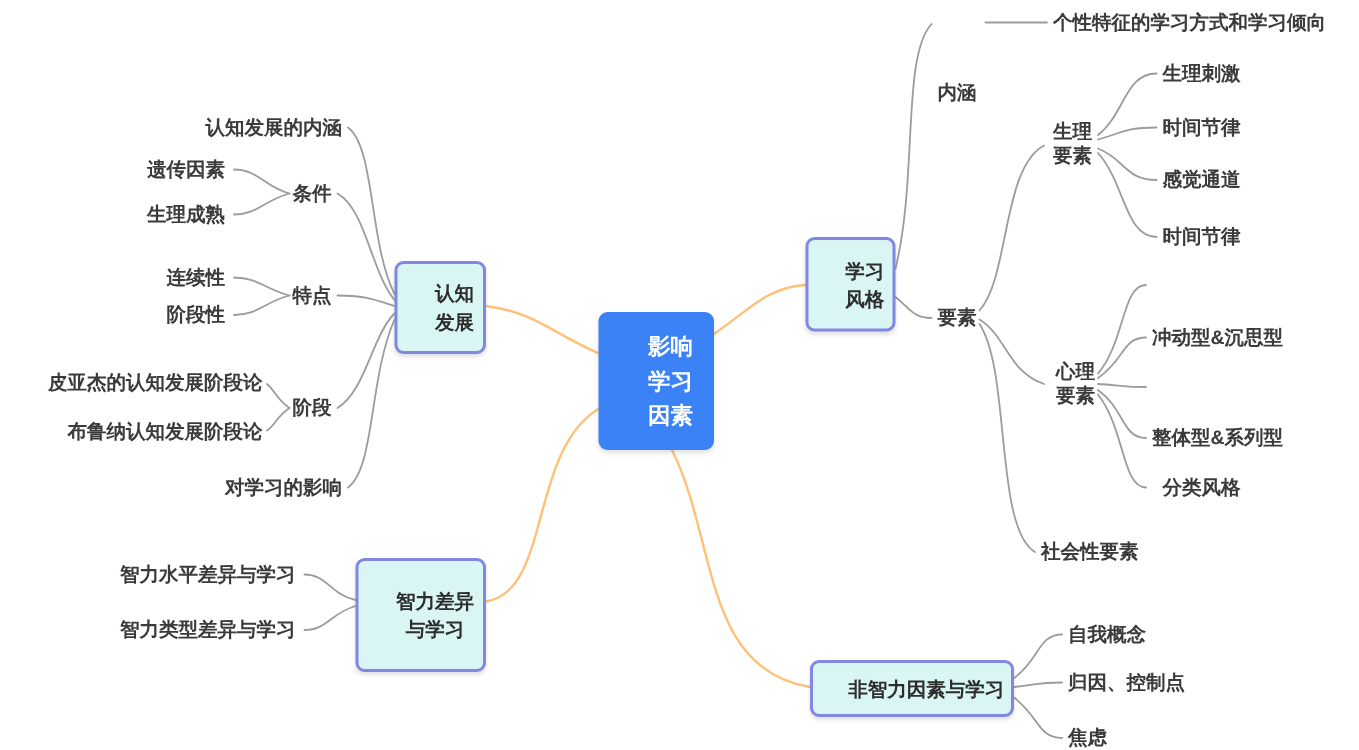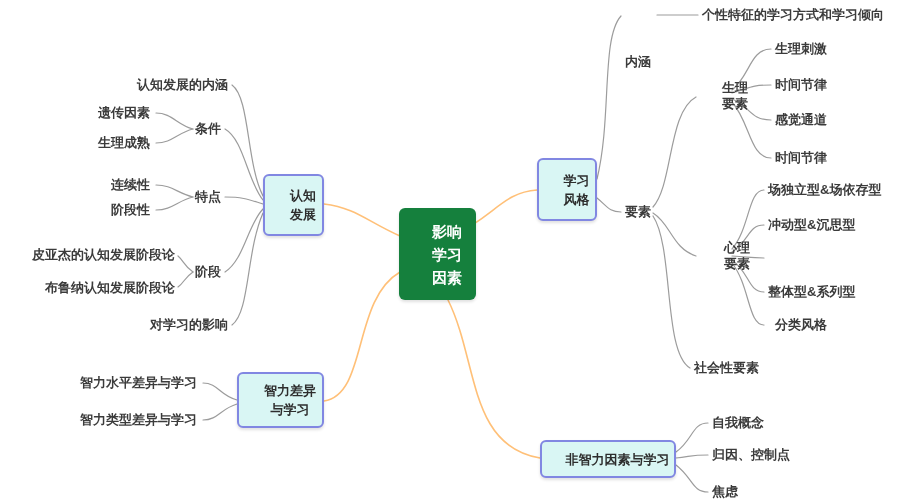--- a/index.html
+++ b/index.html
@@ -1,24 +1,24 @@
 <!DOCTYPE html>
 <html><head>
 <meta charset="utf-8">
 <style>
   html,body{margin:0;padding:0;background:#ffffff;font-family:"Liberation Sans","DejaVu Sans",sans-serif;}
   .stage{position:relative;width:906px;height:500px;background:#ffffff;overflow:hidden;}
   svg.links{position:absolute;left:0;top:0;width:906px;height:500px;pointer-events:none;}
   .main-link{fill:none;stroke:#ffc078;stroke-width:1.6;stroke-linecap:round;}
   .sub-link{fill:none;stroke:#9c9c9c;stroke-width:1.2;stroke-linecap:round;}
   .label{position:absolute;font-size:13px;font-weight:700;color:#3b3b3b;white-space:nowrap;line-height:16px;}
-  .label.two-line{white-space:pre-line;text-align:center;margin-left:20px;}
+  .label.two-line{white-space:pre-line;text-align:center;}
   .node{position:absolute;display:flex;align-items:center;justify-content:center;text-align:center;
         border-radius:6px;white-space:pre-line;box-shadow:0 2px 3px rgba(0,0,0,0.12);padding-left:19px;}
-  .root-node{background:#15803d;color:#ffffff;font-size:15px;font-weight:700;line-height:23px;}
+  .root-node{background:#3b82f6;color:#ffffff;font-size:15px;font-weight:700;line-height:23px;}
   .branch-node{background:#d9f6f4;border:2px solid #8187e2;color:#2d2d2d;font-size:13px;font-weight:700;line-height:19px;box-sizing:border-box;}
 </style>
 </head>
 <body>
 
 <div class="stage">
 
   <svg class="links">
     <g>
       <path class="main-link" d="M 400 236 C 368 222 356 208 324 204"></path>
@@ -60,21 +60,21 @@
       <path class="sub-link" d="M 676 465 C 693 478 692 492 708 492"></path>
     </g>
   </svg>
 
   <div class="node root-node" style="left:399px;top:208px;width:58px;height:92px;">影响
 学习
 因素</div>
 
   <div class="node branch-node" style="left:263px;top:174px;width:61px;height:62px;font-family:Liberation Serif, serif;">认知
 发展</div>
-  <div class="node branch-node" style="left:237px;top:372px;width:87px;height:56px;">智力差异
+  <div class="node branch-node" style="left:237px;top:372px;width:87px;height:76px;">智力差异
 与学习</div>
   <div class="node branch-node" style="left:537px;top:158px;width:60px;height:63px;">学习
 风格</div>
   <div class="node branch-node" style="left:540px;top:440px;width:136px;height:38px;">非智力因素与学习</div>
 
   <div class="label" style="right:678px;top:77px;">认知发展的内涵</div>
   <div class="label" style="right:756px;top:105px;">遗传因素</div>
   <div class="label" style="right:756px;top:135px;">生理成熟</div>
   <div class="label" style="right:685px;top:121px;">条件</div>
   <div class="label" style="right:756px;top:177px;">连续性</div>
@@ -94,21 +94,20 @@
 
   <div class="label two-line" style="left:700px;top:80px;width:30px;">生理
 要素</div>
   <div class="label" style="left:775px;top:41px;">生理刺激</div>
   <div class="label" style="left:775px;top:77px;">时间节律</div>
   <div class="label" style="left:775px;top:112px;">感觉通道</div>
   <div class="label" style="left:775px;top:150px;">时间节律</div>
 
   <div class="label two-line" style="left:700px;top:240px;width:30px;text-align:right;">心理
 要素</div>
-  <div class="label" style="left:768px;top:182px;">场独立型&amp;场依存型</div>
   <div class="label" style="left:768px;top:217px;">冲动型&amp;沉思型</div>
   <div class="label" style="left:768px;top:284px;">整体型&amp;系列型</div>
   <div class="label" style="left:775px;top:317px;">分类风格</div>
 
   <div class="label" style="left:694px;top:360px;">社会性要素</div>
 
   <div class="label" style="left:712px;top:415px;">自我概念</div>
   <div class="label" style="left:712px;top:447px;">归因、控制点</div>
   <div class="label" style="left:712px;top:484px;">焦虑</div>
 

